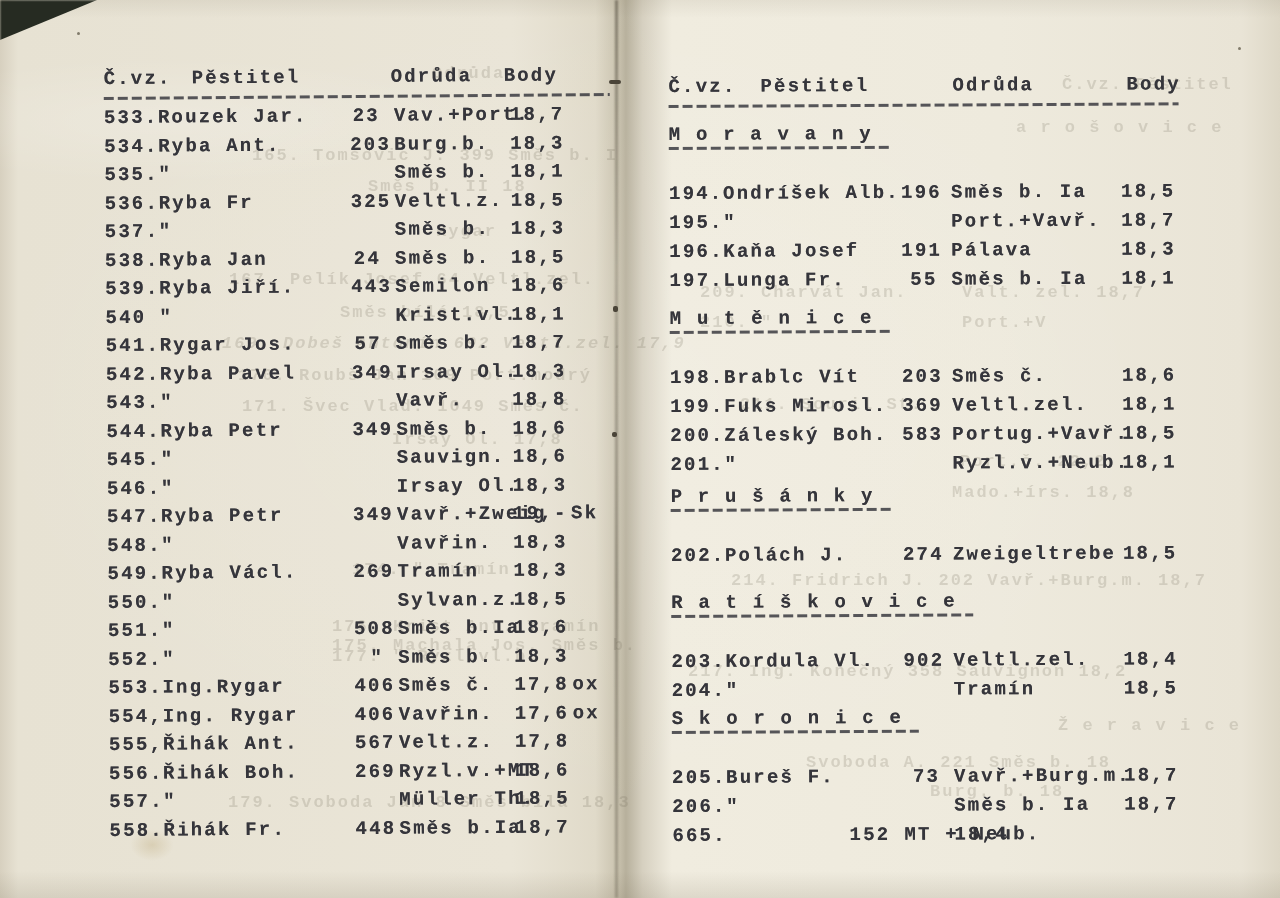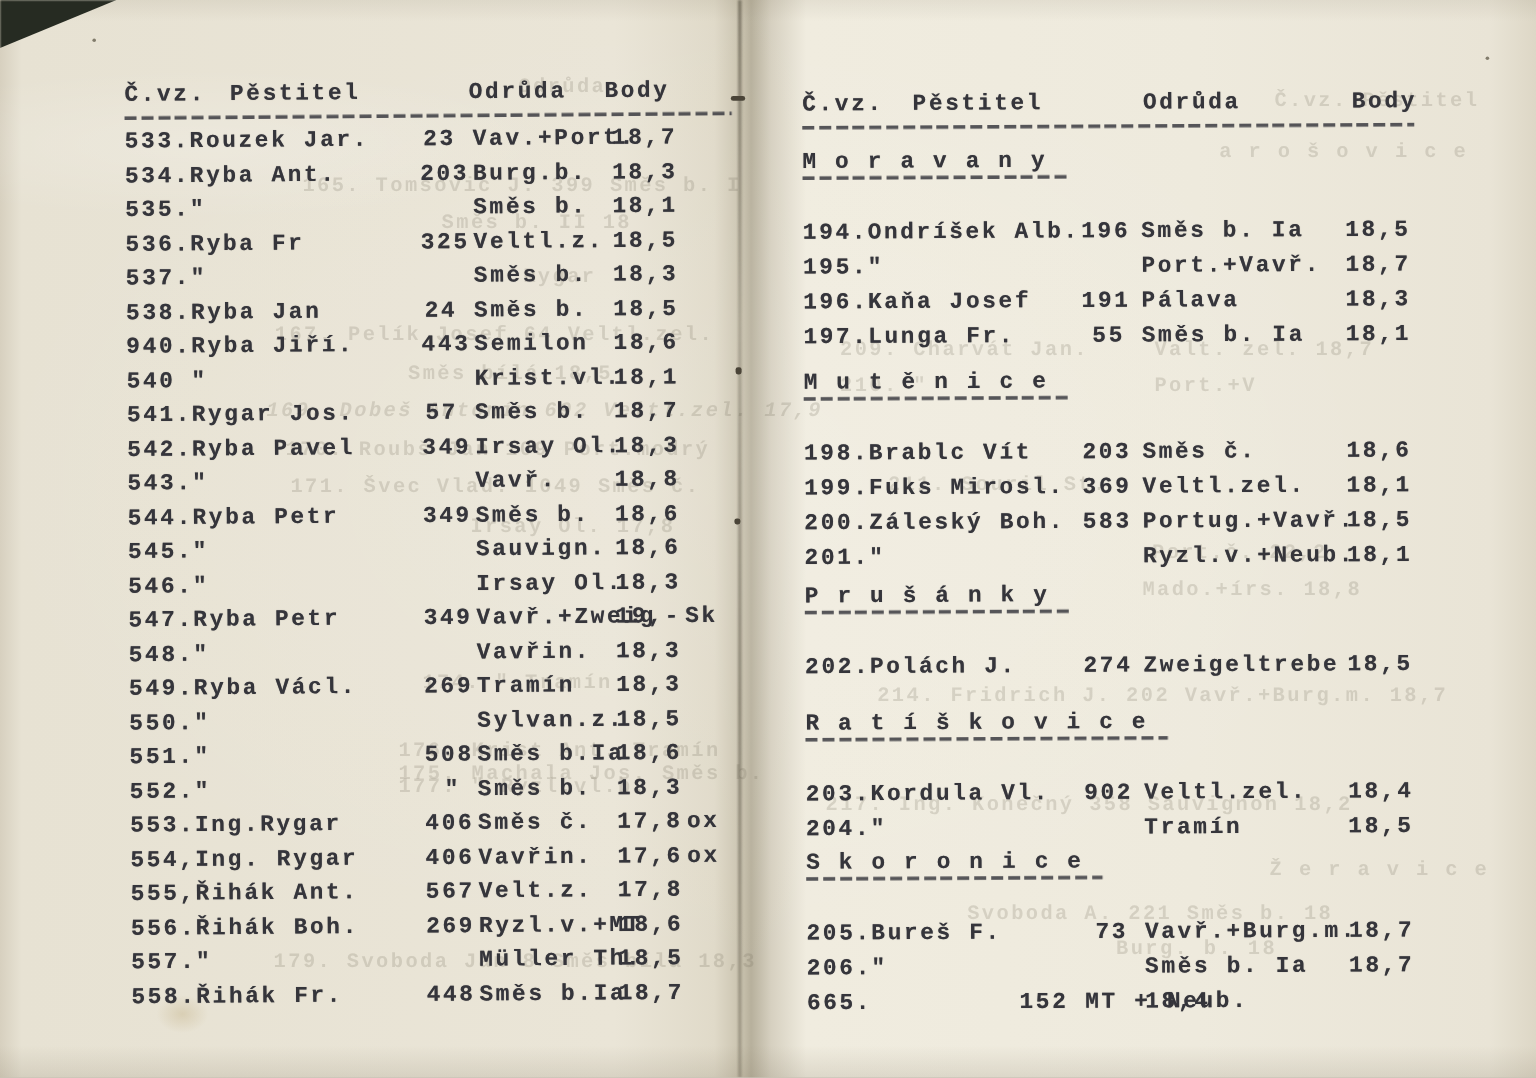--- a/index.html
+++ b/index.html
@@ -168,21 +168,21 @@
   </div>
         <div class="lrow">
     <span class="c num">538.</span>
     <span class="c grower">Ryba Jan</span>
     <span class="c reg">24</span>
     <span class="c variety">Směs b.</span>
     <span class="c points">18,5</span>
     <span class="c note"></span>
   </div>
         <div class="lrow">
-    <span class="c num">940.</span>
+    <span class="c num">539.</span>
     <span class="c grower">Ryba Jiří.</span>
     <span class="c reg">443</span>
     <span class="c variety">Semilon</span>
     <span class="c points">18,6</span>
     <span class="c note"></span>
   </div>
         <div class="lrow">
     <span class="c num">540</span>
     <span class="c grower">"</span>
     <span class="c reg"></span>

